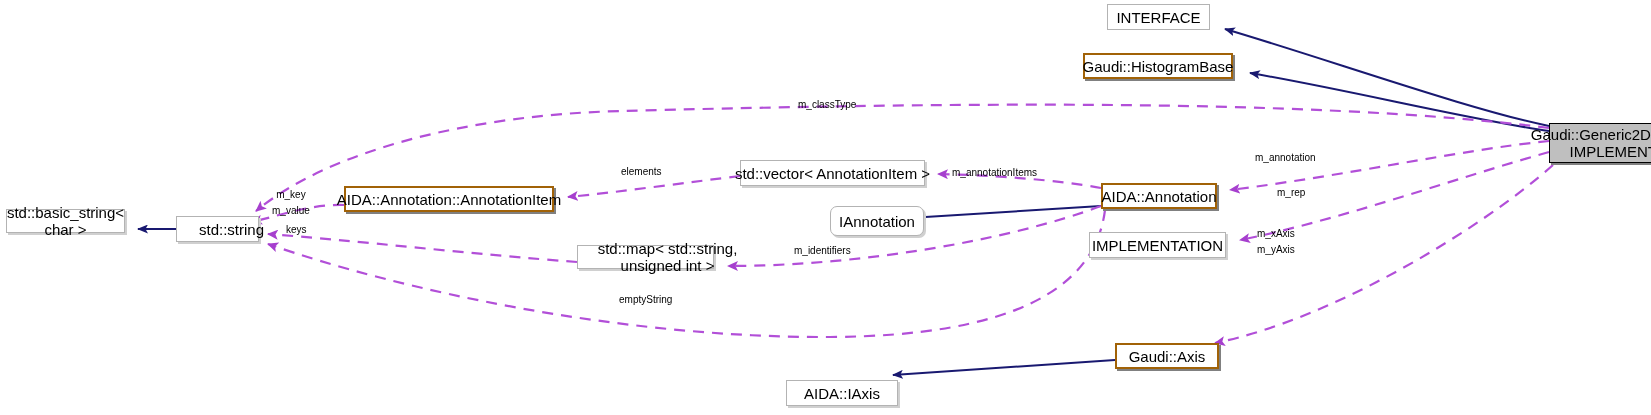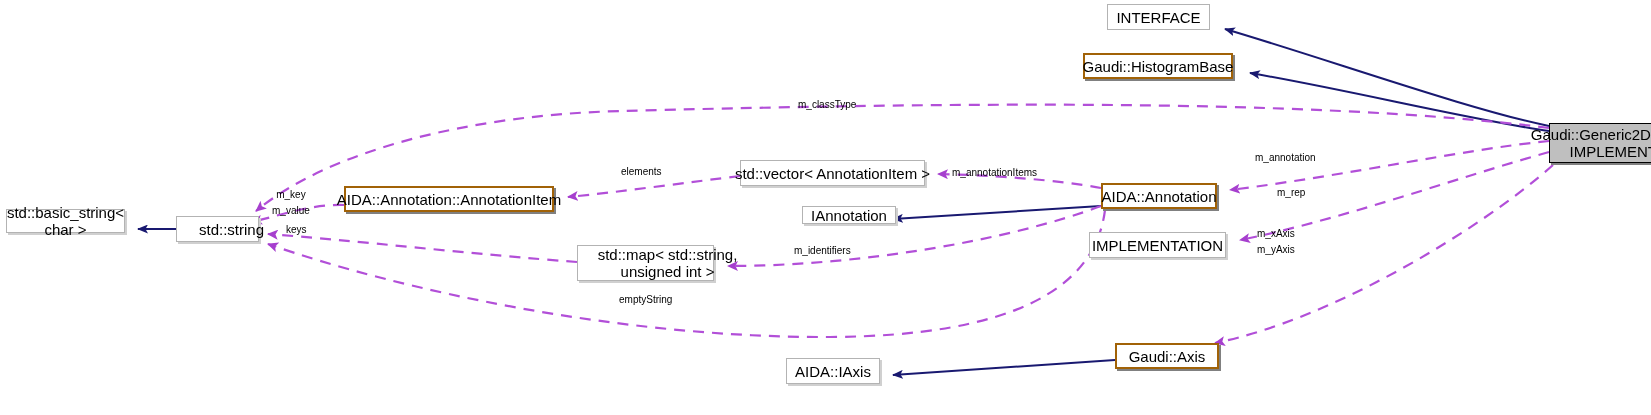--- a/index.html
+++ b/index.html
@@ -122,33 +122,33 @@
 
   <div class="node current" style="left:1549px; top:123px; width:185px; height:40px;">Gaudi::Generic2D&lt; INTERFACE,
 IMPLEMENTATION &gt;</div>
 
   <div class="node bold" style="left:344px; top:186px; width:210px; height:26px;">AIDA::Annotation::AnnotationItem</div>
 
   <div class="node thin shadowed" style="left:740px; top:160px; width:185px; height:26px;">std::vector&lt; AnnotationItem &gt;</div>
 
   <div class="node bold" style="left:1101px; top:183px; width:116px; height:26px;">AIDA::Annotation</div>
 
-  <div class="node thin shadowed" style="left:802px; top:206px; width:94px; height:18px;">IAnnotation</div>
+  <div class="node thin shadowed" style="left:830px; top:206px; width:94px; height:30px;border-radius:7px;">IAnnotation</div>
 
   <div class="node thin shadowed" style="left:1089px; top:232px; width:137px; height:26px;">IMPLEMENTATION</div>
 
   <div class="node thin shadowed" style="left:6px; top:209px; width:119px; height:24px;">std::basic_string&lt;
 char &gt;</div>
 
   <div class="node thin shadowed" style="left:176px; top:216px; width:83px; height:26px;padding-left:28px;">std::string</div>
 
-  <div class="node thin shadowed" style="left:577px; top:245px; width:137px; height:36px;padding-left:44px;">std::map&lt; std::string,
+  <div class="node thin shadowed" style="left:577px; top:245px; width:137px; height:24px;padding-left:44px;">std::map&lt; std::string,
 unsigned int &gt;</div>
 
-  <div class="node thin shadowed" style="left:786px; top:358px; width:94px; height:26px;">AIDA::IAxis</div>
+  <div class="node thin shadowed" style="left:786px; top:380px; width:112px; height:26px;">AIDA::IAxis</div>
 
   <div class="node bold" style="left:1115px; top:343px; width:104px; height:26px;">Gaudi::Axis</div>
 
   <div class="edge-label" style="left:798px; top:97px;">m_classType</div>
 
   <div class="edge-label" style="left:1255px; top:150px;">m_annotation</div>
 
   <div class="edge-label" style="left:621px; top:164px;">elements</div>
 
   <div class="edge-label" style="left:952px; top:165px;">m_annotationItems</div>

